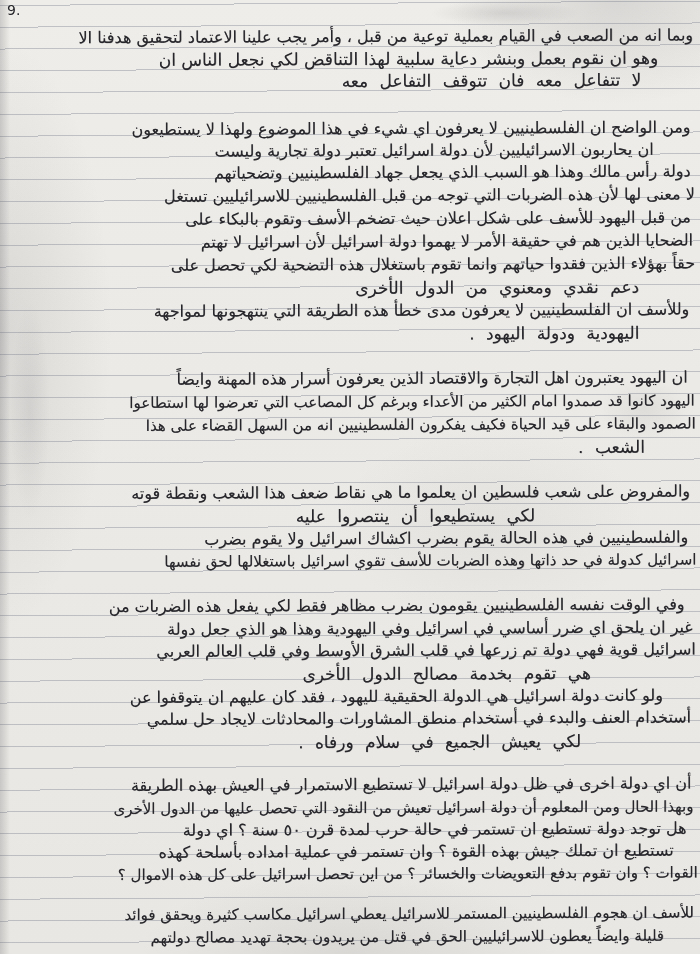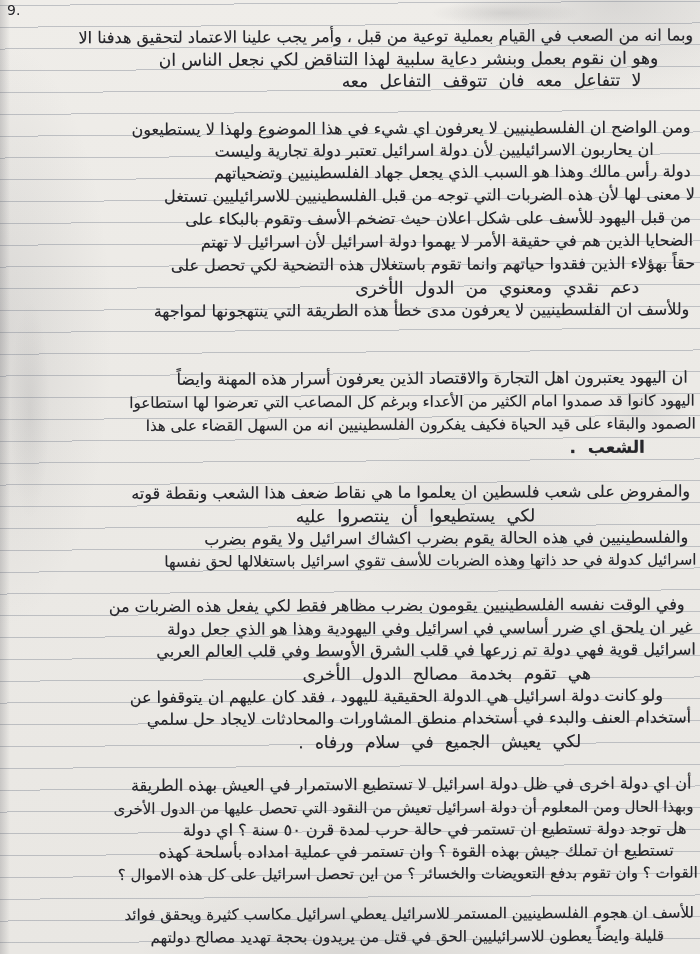--- a/index.html
+++ b/index.html
@@ -67,24 +67,25 @@
       <div class="hw-line stretch" style="top: 70px; right: 57px; font-size: 17px; color: rgb(38, 38, 43);">لا تتفاعل معه فان تتوقف التفاعل معه</div>
       <div class="hw-line" style="top: 118px; right: 8px; font-size: 16px; color: rgb(38, 38, 43);">ومن الواضح ان الفلسطينيين لا يعرفون اي شيء في هذا الموضوع ولهذا لا يستطيعون</div>
       <div class="hw-line" style="top: 140px; right: 45px; font-size: 16px; color: rgb(38, 38, 43);">ان يحاربون الاسرائيليين لأن دولة اسرائيل تعتبر دولة تجارية وليست</div>
       <div class="hw-line" style="top: 162px; right: 8px; font-size: 16px; color: rgb(38, 38, 43);">دولة رأس مالك وهذا هو السبب الذي يجعل جهاد الفلسطينيين وتضحياتهم</div>
       <div class="hw-line" style="top: 185px; right: 4px; font-size: 16px; color: rgb(38, 38, 43);">لا معنى لها لأن هذه الضربات التي توجه من قبل الفلسطينيين للاسرائيليين تستغل</div>
       <div class="hw-line" style="top: 208px; right: 8px; font-size: 16px; color: rgb(38, 38, 43);">من قبل اليهود للأسف على شكل اعلان حيث تضخم الأسف وتقوم بالبكاء على</div>
       <div class="hw-line" style="top: 231px; right: 6px; font-size: 16px; color: rgb(38, 38, 43);">الضحايا الذين هم في حقيقة الأمر لا يهموا دولة اسرائيل لأن اسرائيل لا تهتم</div>
       <div class="hw-line" style="top: 254px; right: 4px; font-size: 16px; color: rgb(38, 38, 43);">حقاً بهؤلاء الذين فقدوا حياتهم وانما تقوم باستغلال هذه التضحية لكي تحصل على</div>
       <div class="hw-line stretch" style="top: 277px; right: 60px; font-size: 17px; color: rgb(38, 38, 43);">دعم نقدي ومعنوي من الدول الأخرى</div>
       <div class="hw-line" style="top: 300px; right: 10px; font-size: 16px; color: rgb(38, 38, 43);">وللأسف ان الفلسطينيين لا يعرفون مدى خطأ هذه الطريقة التي ينتهجونها لمواجهة</div>
+      <div class="hw-line stretch" style="top: 323px; right: 60px; font-size: 17px; color: rgb(38, 38, 43);">اليهودية ودولة اليهود .</div>
       <div class="hw-line" style="top: 368px; right: 12px; font-size: 16px; color: rgb(38, 38, 43);">ان اليهود يعتبرون اهل التجارة والاقتصاد الذين يعرفون أسرار هذه المهنة وايضاً</div>
       <div class="hw-line" style="top: 391px; right: 5px; font-size: 15px; color: rgb(38, 38, 43);">اليهود كانوا قد صمدوا امام الكثير من الأعداء وبرغم كل المصاعب التي تعرضوا لها استطاعوا</div>
       <div class="hw-line" style="top: 414px; right: 4px; font-size: 15px; color: rgb(38, 38, 43);">الصمود والبقاء على قيد الحياة فكيف يفكرون الفلسطينيين انه من السهل القضاء على هذا</div>
-      <div class="hw-line stretch" style="top: 437px; right: 55px; font-size: 17px; color: rgb(38, 38, 43); font-weight: bold;">الشعب .</div>
+      <div class="hw-line stretch" style="top: 437px; right: 55px; font-size: 17px; color: rgb(38, 38, 43);">الشعب .</div>
       <div class="hw-line" style="top: 482px; right: 10px; font-size: 16px; color: rgb(38, 38, 43);">والمفروض على شعب فلسطين ان يعلموا ما هي نقاط ضعف هذا الشعب ونقطة قوته</div>
       <div class="hw-line stretch" style="top: 505px; right: 165px; font-size: 17px; color: rgb(38, 38, 43);">لكي يستطيعوا أن ينتصروا عليه</div>
       <div class="hw-line" style="top: 528px; right: 12px; font-size: 16px; color: rgb(38, 38, 43);">والفلسطينيين في هذه الحالة يقوم بضرب اكشاك اسرائيل ولا يقوم بضرب</div>
       <div class="hw-line" style="top: 550px; right: 4px; font-size: 15px; color: rgb(38, 38, 43);">اسرائيل كدولة في حد ذاتها وهذه الضربات للأسف تقوي اسرائيل باستغلالها لحق نفسها</div>
       <div class="hw-line" style="top: 595px; right: 16px; font-size: 16px; color: rgb(38, 38, 43);">وفي الوقت نفسه الفلسطينيين يقومون بضرب مظاهر فقط لكي يفعل هذه الضربات من</div>
       <div class="hw-line" style="top: 618px; right: 8px; font-size: 16px; color: rgb(38, 38, 43);">غير ان يلحق اي ضرر أساسي في اسرائيل وفي اليهودية وهذا هو الذي جعل دولة</div>
       <div class="hw-line" style="top: 640px; right: 5px; font-size: 16px; color: rgb(38, 38, 43);">اسرائيل قوية فهي دولة تم زرعها في قلب الشرق الأوسط وفي قلب العالم العربي</div>
       <div class="hw-line stretch" style="top: 663px; right: 110px; font-size: 17px; color: rgb(38, 38, 43);">هي تقوم بخدمة مصالح الدول الأخرى</div>
       <div class="hw-line" style="top: 686px; right: 38px; font-size: 16px; color: rgb(38, 38, 43);">ولو كانت دولة اسرائيل هي الدولة الحقيقية لليهود ، فقد كان عليهم ان يتوقفوا عن</div>
       <div class="hw-line" style="top: 708px; right: 10px; font-size: 16px; color: rgb(38, 38, 43);">أستخدام العنف والبدء في أستخدام منطق المشاورات والمحادثات لايجاد حل سلمي</div>

